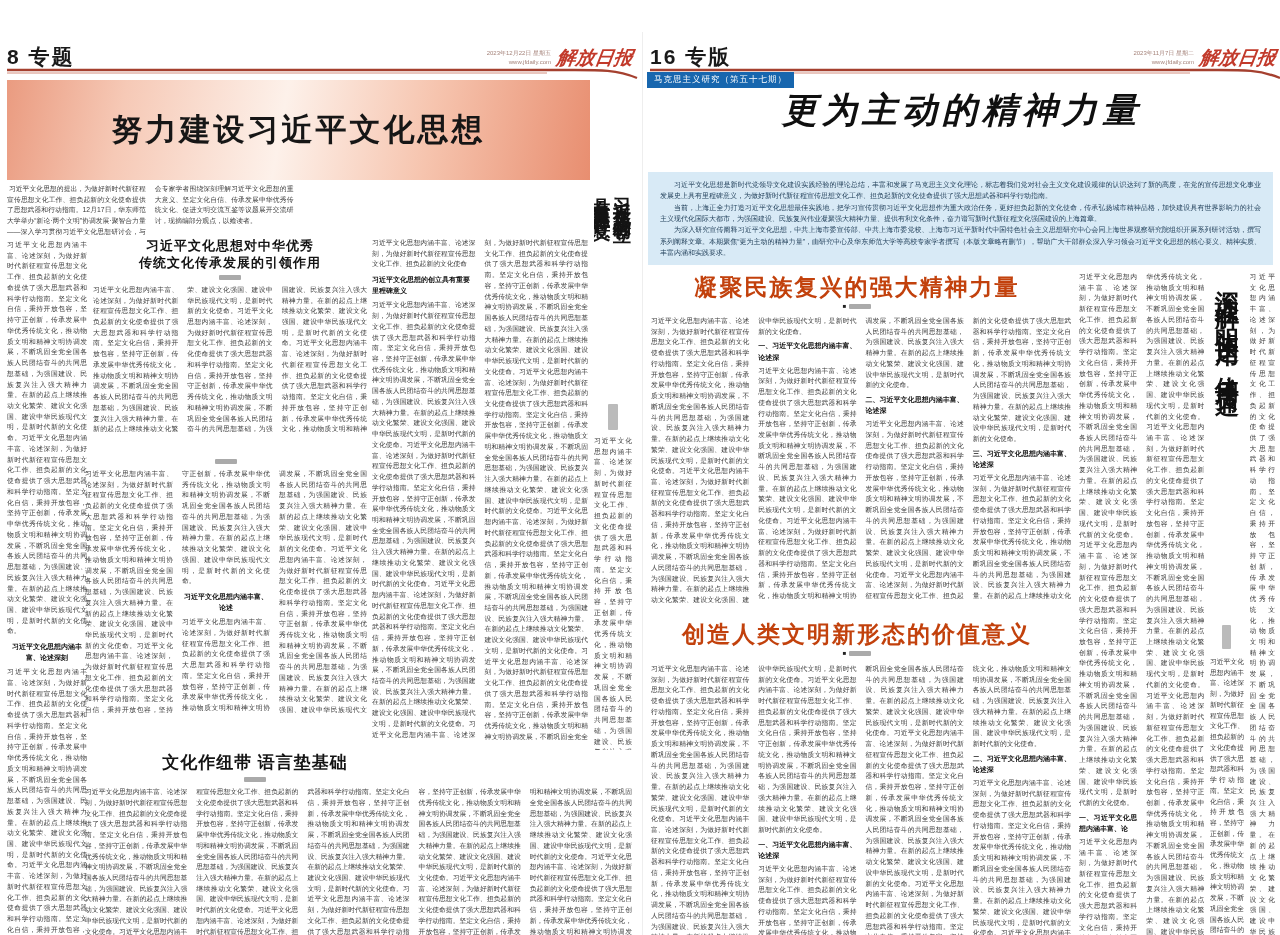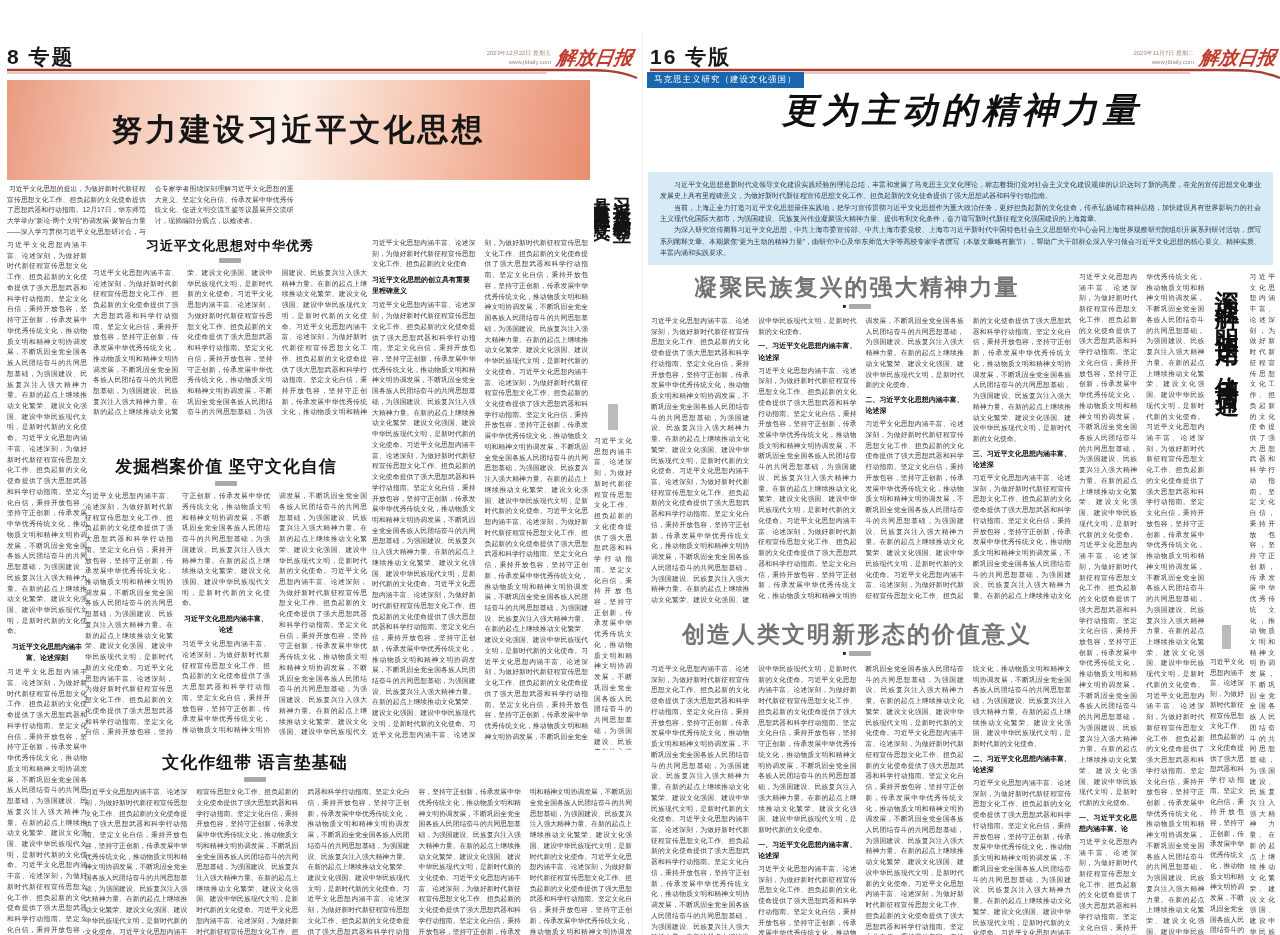--- a/index.html
+++ b/index.html
@@ -49,21 +49,21 @@
   .main-title{position:absolute;left:0;right:0;top:55px;text-align:center;
               font-size:35px;font-weight:900;letter-spacing:5px;color:#0f0f0f;font-style:italic;}
   .sub-title{position:absolute;left:0;right:0;top:103px;text-align:center;
              font-family:"Liberation Serif","DejaVu Serif",serif;
              font-size:15px;font-weight:700;color:#c23a2b;letter-spacing:1px;}
   .bluebox{position:absolute;left:5px;top:140px;width:625px;height:93px;box-sizing:border-box;
            background:#d8eaf6;padding:7px 12px;font-size:7px;line-height:1.62;color:#24425c;
            text-align:justify;word-break:break-all;overflow:hidden;}
   .bluebox p{margin:0;text-indent:2em;}
   .art-title{position:absolute;left:0;text-align:center;font-size:23px;font-weight:800;
-             letter-spacing:2px;color:#737373;}
+             letter-spacing:2px;color:#c2410c;}
   .strip-row{display:flex;gap:5px;height:100%;}
 </style>
 </head>
 <body>
 
 <div class="page" id="pageL">
 
   <div class="phead">
     <div class="pno">8 专题</div>
     <div class="mast">
@@ -92,31 +92,31 @@
 
   <div class="blk body-sm" style="left:7px;top:208px;width:80px;height:722px;">
     <span>习近平文化思想内涵丰富、论述深刻，为做好新时代新征程宣传思想文化工作、担负起新的文化使命提供了强大思想武器和科学行动指南。坚定文化自信，秉持开放包容，坚持守正创新，传承发展中华优秀传统文化，推动物质文明和精神文明协调发展，不断巩固全党全国各族人民团结奋斗的共同思想基础，为强国建设、民族复兴注入强大精神力量。在新的起点上继续推动文化繁荣、建设文化强国、建设中华民族现代文明，是新时代新的文化使命。习近平文化思想内涵丰富、论述深刻，为做好新时代新征程宣传思想文化工作、担负起新的文化使命提供了强大思想武器和科学行动指南。坚定文化自信，秉持开放包容，坚持守正创新，传承发展中华优秀传统文化，推动物质文明和精神文明协调发展，不断巩固全党全国各族人民团结奋斗的共同思想基础，为强国建设、民族复兴注入强大精神力量。在新的起点上继续推动文化繁荣、建设文化强国、建设中华民族现代文明，是新时代新的文化使命。</span>
     <span class="mini-h">习近平文化思想内涵丰富、论述深刻</span>
     <span>习近平文化思想内涵丰富、论述深刻，为做好新时代新征程宣传思想文化工作、担负起新的文化使命提供了强大思想武器和科学行动指南。坚定文化自信，秉持开放包容，坚持守正创新，传承发展中华优秀传统文化，推动物质文明和精神文明协调发展，不断巩固全党全国各族人民团结奋斗的共同思想基础，为强国建设、民族复兴注入强大精神力量。在新的起点上继续推动文化繁荣、建设文化强国、建设中华民族现代文明，是新时代新的文化使命。习近平文化思想内涵丰富、论述深刻，为做好新时代新征程宣传思想文化工作、担负起新的文化使命提供了强大思想武器和科学行动指南。坚定文化自信，秉持开放包容，坚持守正创新，传承发展中华优秀传统文化，推动物质文明和精神文明协调发展，不断巩固全党全国各族人民团结奋斗的共同思想基础，为强国建设、民族复兴注入强大精神力量。在新的起点上继续推动文化繁荣、建设文化强国、建设中华民族现代文明，是新时代新的文化使命。习近平文化思想内涵丰富、论述深刻，为做好新时代新征程宣传思想文化工作、担负起新的文化使命提供了强大思想武器和科学行动指南。坚定文化自信，秉持开放包容，坚持守正创新，传承发展中华优秀传统文化，推动物质文明和精神文明协调发展，不断巩固全党全国各族人民团结奋斗的共同思想基础，为强国建设、民族复兴注入强大精神力量。在新的起点上继续推动文化繁荣、建设文化强国、建设中华民族现代文明，是新时代新的文化使命。</span>
   </div>
 
   <div class="blk" style="left:93px;top:206px;width:274px;height:214px;">
     <div class="sec-title" style="font-size:13px;">
       <div>习近平文化思想对中华优秀</div>
+      <div>传统文化传承发展的引领作用</div>
     </div>
     <div class="author-row">
       <span class="smudge"></span>
     </div>
     <div class="body-sm cols3" style="height:152px;">
       <span>习近平文化思想内涵丰富、论述深刻，为做好新时代新征程宣传思想文化工作、担负起新的文化使命提供了强大思想武器和科学行动指南。坚定文化自信，秉持开放包容，坚持守正创新，传承发展中华优秀传统文化，推动物质文明和精神文明协调发展，不断巩固全党全国各族人民团结奋斗的共同思想基础，为强国建设、民族复兴注入强大精神力量。在新的起点上继续推动文化繁荣、建设文化强国、建设中华民族现代文明，是新时代新的文化使命。习近平文化思想内涵丰富、论述深刻，为做好新时代新征程宣传思想文化工作、担负起新的文化使命提供了强大思想武器和科学行动指南。坚定文化自信，秉持开放包容，坚持守正创新，传承发展中华优秀传统文化，推动物质文明和精神文明协调发展，不断巩固全党全国各族人民团结奋斗的共同思想基础，为强国建设、民族复兴注入强大精神力量。在新的起点上继续推动文化繁荣、建设文化强国、建设中华民族现代文明，是新时代新的文化使命。习近平文化思想内涵丰富、论述深刻，为做好新时代新征程宣传思想文化工作、担负起新的文化使命提供了强大思想武器和科学行动指南。坚定文化自信，秉持开放包容，坚持守正创新，传承发展中华优秀传统文化，推动物质文明和精神文明协调发展，不断巩固全党全国各族人民团结奋斗的共同思想基础，为强国建设、民族复兴注入强大精神力量。在新的起点上继续推动文化繁荣、建设文化强国、建设中华民族现代文明，是新时代新的文化使命。习近平文化思想内涵丰富、论述深刻，为做好新时代新征程宣传思想文化工作、担负起新的文化使命提供了强大思想武器和科学行动指南。坚定文化自信，秉持开放包容，坚持守正创新，传承发展中华优秀传统文化，推动物质文明和精神文明协调发展，不断巩固全党全国各族人民团结奋斗的共同思想基础，为强国建设、民族复兴注入强大精神力量。在新的起点上继续推动文化繁荣、建设文化强国、建设中华民族现代文明，是新时代新的文化使命。</span>
     </div>
   </div>
 
   <div class="blk" style="left:85px;top:424px;width:282px;height:294px;">
-    <div class="sec-title" style="font-size:17px;">发掘档案价值 坚守文化自信</div>
     <div class="author-row">
       <span class="smudge"></span>
     </div>
     <div class="body-sm cols3" style="height:250px;">
       <span>习近平文化思想内涵丰富、论述深刻，为做好新时代新征程宣传思想文化工作、担负起新的文化使命提供了强大思想武器和科学行动指南。坚定文化自信，秉持开放包容，坚持守正创新，传承发展中华优秀传统文化，推动物质文明和精神文明协调发展，不断巩固全党全国各族人民团结奋斗的共同思想基础，为强国建设、民族复兴注入强大精神力量。在新的起点上继续推动文化繁荣、建设文化强国、建设中华民族现代文明，是新时代新的文化使命。习近平文化思想内涵丰富、论述深刻，为做好新时代新征程宣传思想文化工作、担负起新的文化使命提供了强大思想武器和科学行动指南。坚定文化自信，秉持开放包容，坚持守正创新，传承发展中华优秀传统文化，推动物质文明和精神文明协调发展，不断巩固全党全国各族人民团结奋斗的共同思想基础，为强国建设、民族复兴注入强大精神力量。在新的起点上继续推动文化繁荣、建设文化强国、建设中华民族现代文明，是新时代新的文化使命。</span>
       <span class="mini-h">习近平文化思想内涵丰富、论述</span>
       <span>习近平文化思想内涵丰富、论述深刻，为做好新时代新征程宣传思想文化工作、担负起新的文化使命提供了强大思想武器和科学行动指南。坚定文化自信，秉持开放包容，坚持守正创新，传承发展中华优秀传统文化，推动物质文明和精神文明协调发展，不断巩固全党全国各族人民团结奋斗的共同思想基础，为强国建设、民族复兴注入强大精神力量。在新的起点上继续推动文化繁荣、建设文化强国、建设中华民族现代文明，是新时代新的文化使命。习近平文化思想内涵丰富、论述深刻，为做好新时代新征程宣传思想文化工作、担负起新的文化使命提供了强大思想武器和科学行动指南。坚定文化自信，秉持开放包容，坚持守正创新，传承发展中华优秀传统文化，推动物质文明和精神文明协调发展，不断巩固全党全国各族人民团结奋斗的共同思想基础，为强国建设、民族复兴注入强大精神力量。在新的起点上继续推动文化繁荣、建设文化强国、建设中华民族现代文明，是新时代新的文化使命。</span>
       
       
     </div>
@@ -163,21 +163,21 @@
       <div class="logo">解放日报</div>
     </div>
   </div>
   <div class="rule">
     <svg width="631" height="14" viewBox="0 0 631 14">
       <path d="M0,3 H555 C590,3 608,2 630,11" stroke="#a5402f" stroke-width="2.4" fill="none"></path>
       <path d="M0,6 H540" stroke="#c9715d" stroke-width="0.8" fill="none"></path>
     </svg>
   </div>
 
-  <div class="badge">马克思主义研究（建设文化强国）</div>
+  <div class="badge">马克思主义研究（第五十七期）</div>
 
   <div class="main-title">更为主动的精神力量</div>
 
   <div class="bluebox">
     <p>习近平文化思想是新时代党领导文化建设实践经验的理论总结，丰富和发展了马克思主义文化理论，标志着我们党对社会主义文化建设规律的认识达到了新的高度，在党的宣传思想文化事业发展史上具有里程碑意义，为做好新时代新征程宣传思想文化工作、担负起新的文化使命提供了强大思想武器和科学行动指南。</p>
     <p>当前，上海正全力打造习近平文化思想最佳实践地，把学习宣传贯彻习近平文化思想作为重大政治任务，更好担负起新的文化使命，传承弘扬城市精神品格，加快建设具有世界影响力的社会主义现代化国际大都市，为强国建设、民族复兴伟业凝聚强大精神力量、提供有利文化条件，奋力谱写新时代新征程文化强国建设的上海篇章。</p>
     <p>为深入研究宣传阐释习近平文化思想，中共上海市委宣传部、中共上海市委党校、上海市习近平新时代中国特色社会主义思想研究中心会同上海世界观察研究院组织开展系列研讨活动，撰写系列阐释文章。本期聚焦“更为主动的精神力量”，由研究中心及华东师范大学等高校专家学者撰写（本版文章略有删节），帮助广大干部群众深入学习领会习近平文化思想的核心要义、精神实质、丰富内涵和实践要求。</p>
   </div>
 
   <div class="art-title" style="top:240px;width:428px;">凝聚民族复兴的强大精神力量</div>

